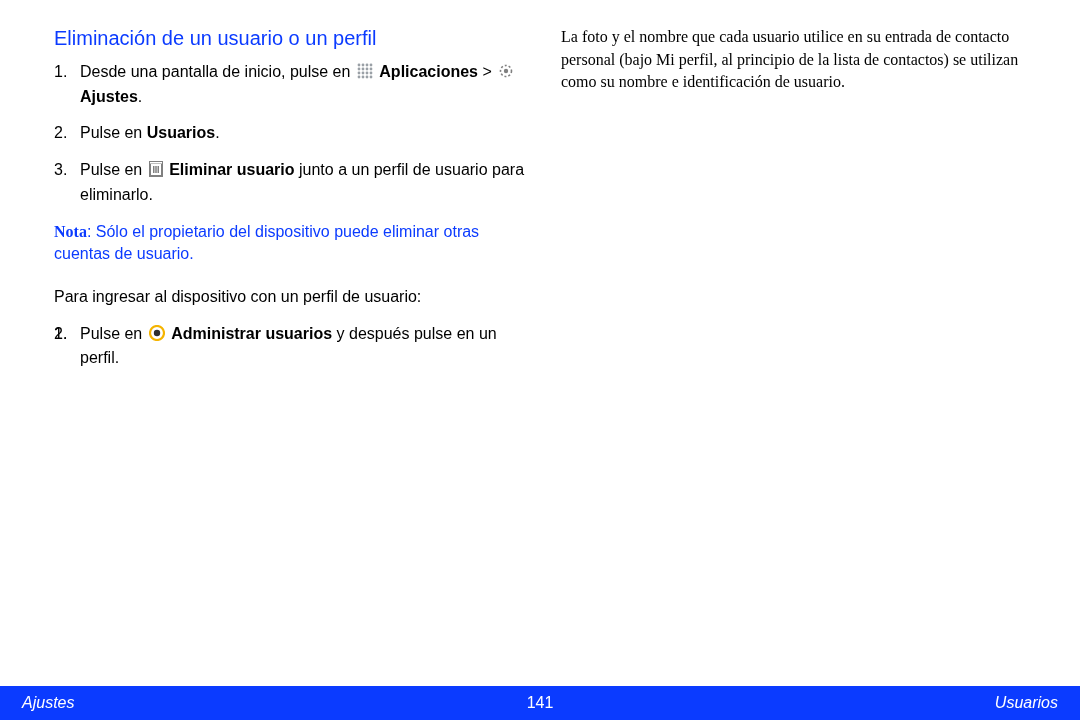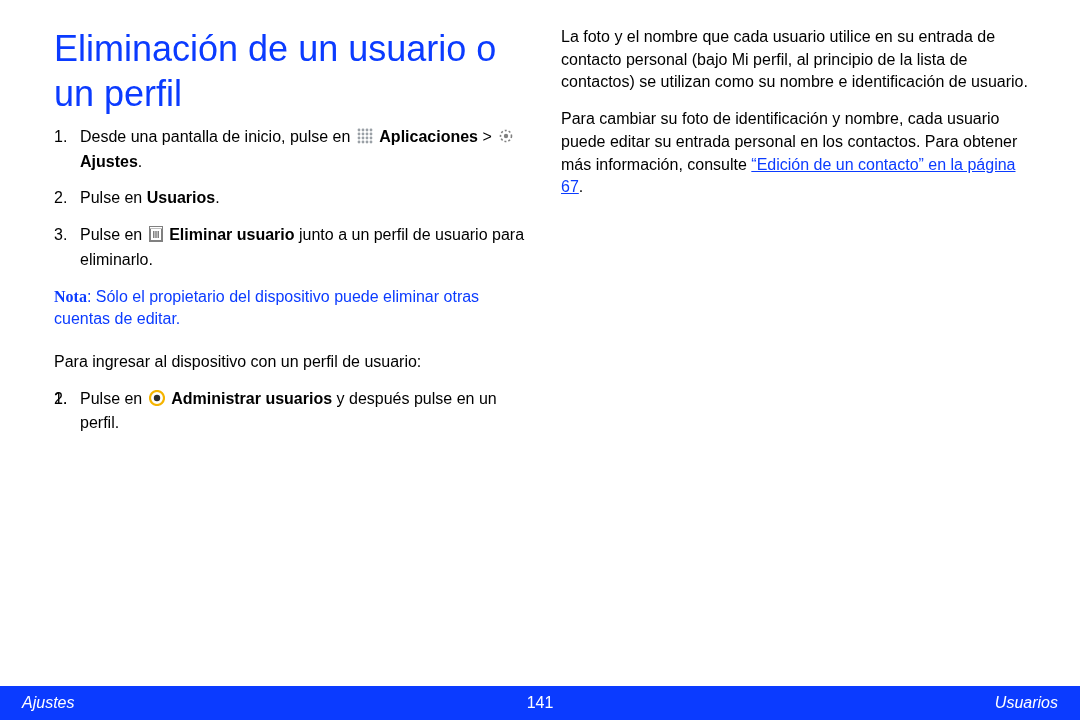--- a/index.html
+++ b/index.html
@@ -1,29 +1,29 @@
 <!DOCTYPE html>
 <html><head>
 <meta charset="utf-8">
 <style>
   * { box-sizing: border-box; margin: 0; padding: 0; }
   html, body { width: 1080px; height: 720px; font-family: Arial, Helvetica, sans-serif; background: #fff; }
   .page { position: relative; width: 1080px; height: 720px; }
   .content { display: flex; gap: 28px; padding: 26px 40px 0 54px; }
   .col { flex: 1; }
-  h2 { color: #0b3bff; font-weight: 400; font-size: 36px; line-height: 1.25; margin-bottom: 10px; }
+  h2 { color: #0b3bff; font-weight: 400; font-size: 20px; line-height: 1.25; margin-bottom: 10px; }
   p, li { color: #000; font-size: 16px; line-height: 1.42; }
   ol { list-style: none; padding-left: 20px; }
   ol li { position: relative; margin: 6px 0 14px 0; padding-left: 6px; }
   ol li .num { position: absolute; left: -20px; top: 0; }
   .bold { font-weight: 700; margin-top: 48px; }
   .note { color: #0b3bff; font-size: 16px; line-height: 1.42; margin: 10px 0 20px 0; }
   .note .nb { font-weight: 700; font-family: Liberation Serif, serif; }
   .lead { margin: 4px 0 10px 0; }
-  .para { margin-bottom: 14px; }
+  .para { margin-bottom: 14px; font-family: Liberation Serif, serif; }
   .link { color: #0b3bff; text-decoration: underline; }
   .icon { display: inline-block; vertical-align: -2px; margin: 0 2px; }
   .footer { position: absolute; left: 0; right: 0; bottom: 0; height: 34px; background: #0b3bff; color: #fff; display: flex; align-items: center; justify-content: space-between; padding: 0 22px; font-style: italic; font-size: 16px; }
   .footer .center { position: absolute; left: 50%; transform: translateX(-50%); font-style: normal; }
 </style>
 </head>
 <body>
 
 <div class="page">
   <div class="content">
@@ -70,44 +70,41 @@
                 <rect x="2" y="3" width="10" height="11" fill="#fff"></rect>
                 <rect x="4" y="5" width="1.5" height="7" fill="#808080"></rect>
                 <rect x="6.25" y="5" width="1.5" height="7" fill="#808080"></rect>
                 <rect x="8.5" y="5" width="1.5" height="7" fill="#808080"></rect>
                 <rect x="1" y="1" width="12" height="1.5" fill="#fff"></rect>
               </svg></span>
           <span class="bold">Eliminar usuario</span><span> junto a un perfil de usuario para eliminarlo.</span>
         </li>
       </ol>
       <p class="note">
-        <span class="nb">Nota</span><span>: Sólo el propietario del dispositivo puede eliminar otras cuentas de editar.</span>
+        <span class="nb">Nota</span><span>: Sólo el propietario del dispositivo puede eliminar otras cuentas de usuario.</span>
       </p>
 
       <p class="lead">Para ingresar al dispositivo con un perfil de usuario:</p>
       <ol>
         <li>
           <span class="num">1.</span>
         </li>
         <li>
           <span class="num">2.</span>
           <span>Pulse en </span><span class="icon"><svg width="16" height="16" viewBox="0 0 16 16">
                 <circle cx="8" cy="8" r="7" fill="none" stroke="#f5b400" stroke-width="2.2"></circle>
                 <circle cx="8" cy="8" r="3.2" fill="#2e2e2e"></circle>
               </svg></span>
           <span class="bold">Administrar usuarios</span><span> y después pulse en un perfil.</span>
         </li>
       </ol>
     </div>
 
     <div class="col">
       <p class="para">La foto y el nombre que cada usuario utilice en su entrada de contacto personal (bajo Mi perfil, al principio de la lista de contactos) se utilizan como su nombre e identificación de usuario.</p>
-      <p class="para">
-        <span>Para cambiar su foto de identificación y nombre, cada usuario puede editar su entrada personal en los contactos. Para obtener más información, consulte </span><a href="#" class="link">“Edición de un contacto” en la página 67</a><span>.</span>
-      </p>
     </div>
   </div>
 
   <div class="footer">
     <span>Ajustes</span>
     <span class="center">141</span>
     <span>Usuarios</span>
   </div>
 </div>
 

